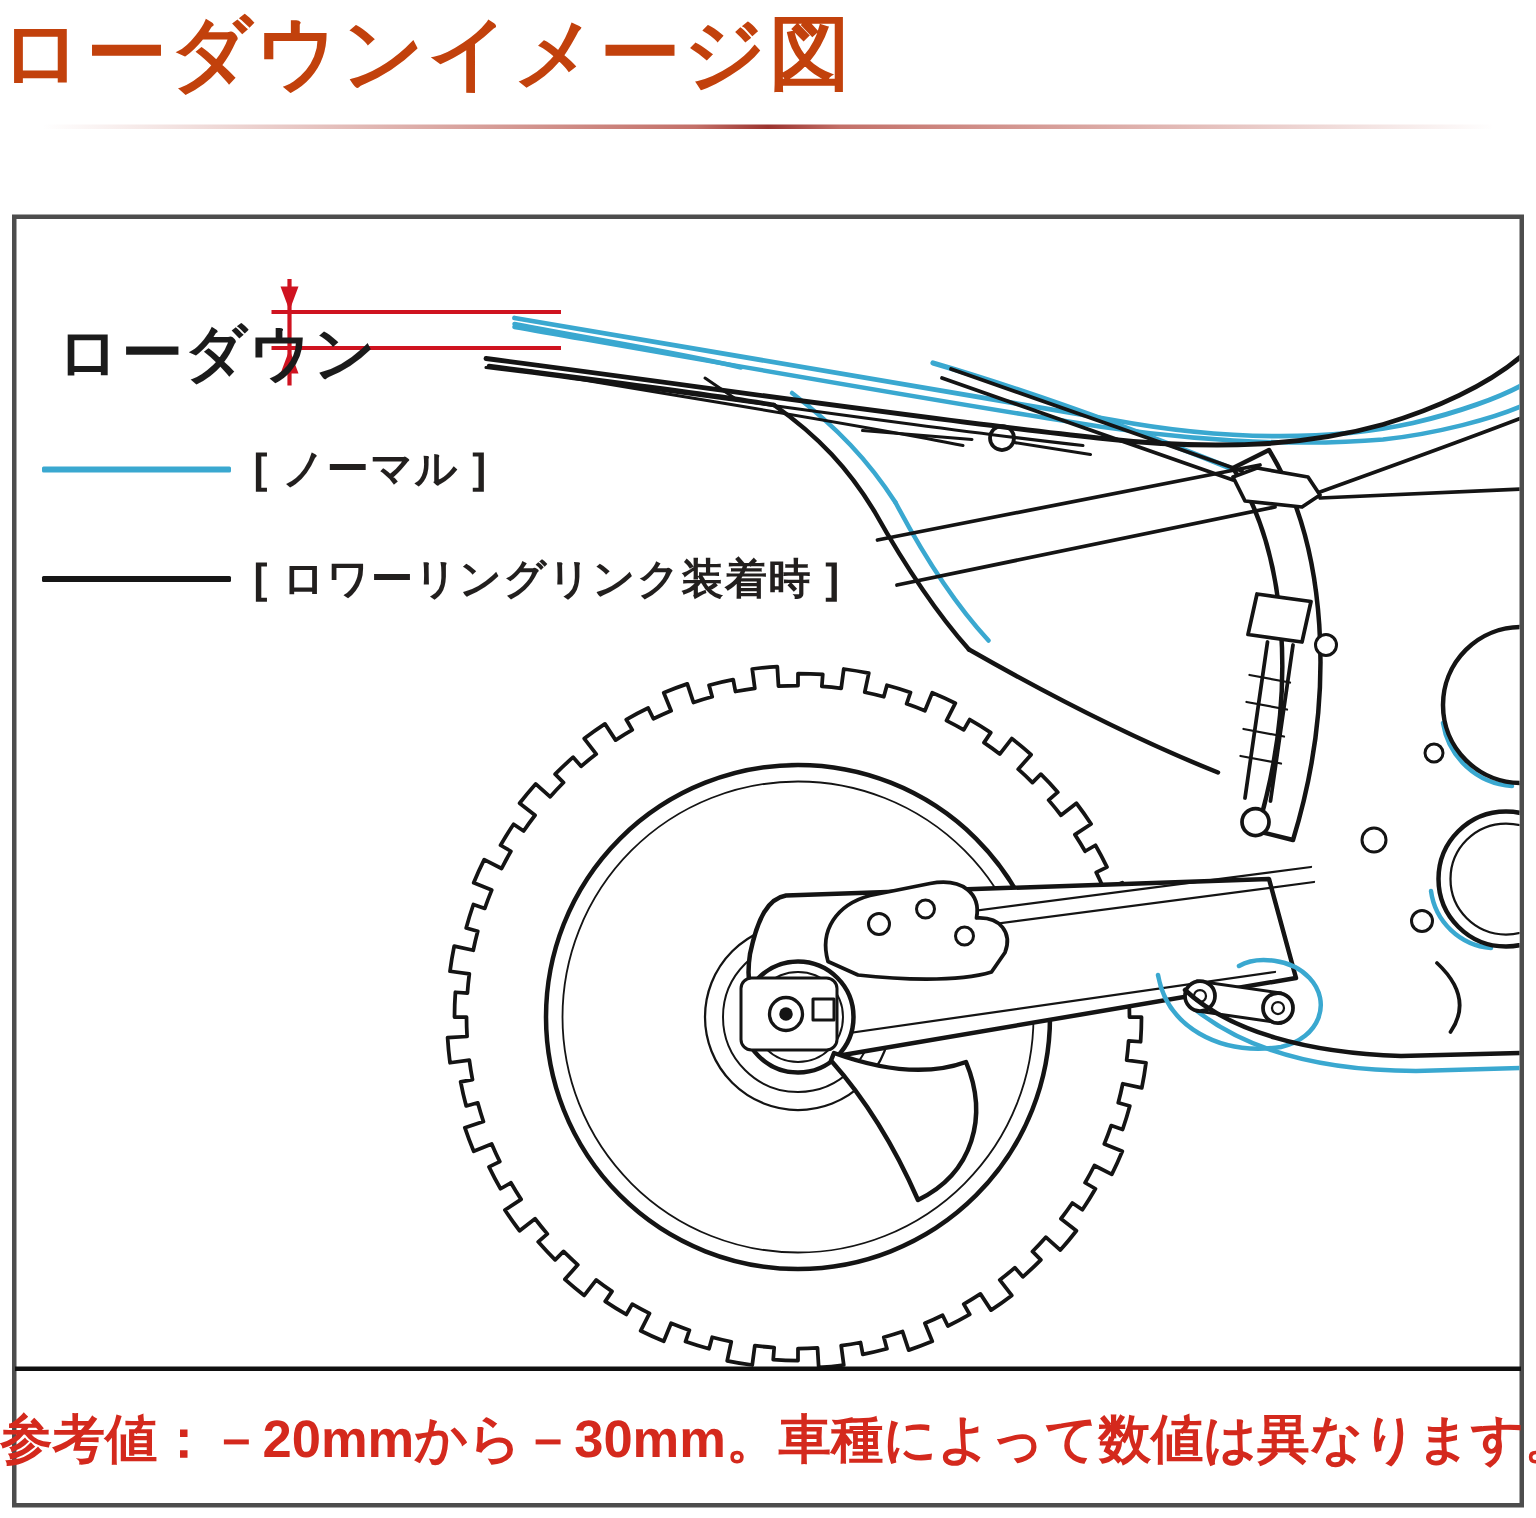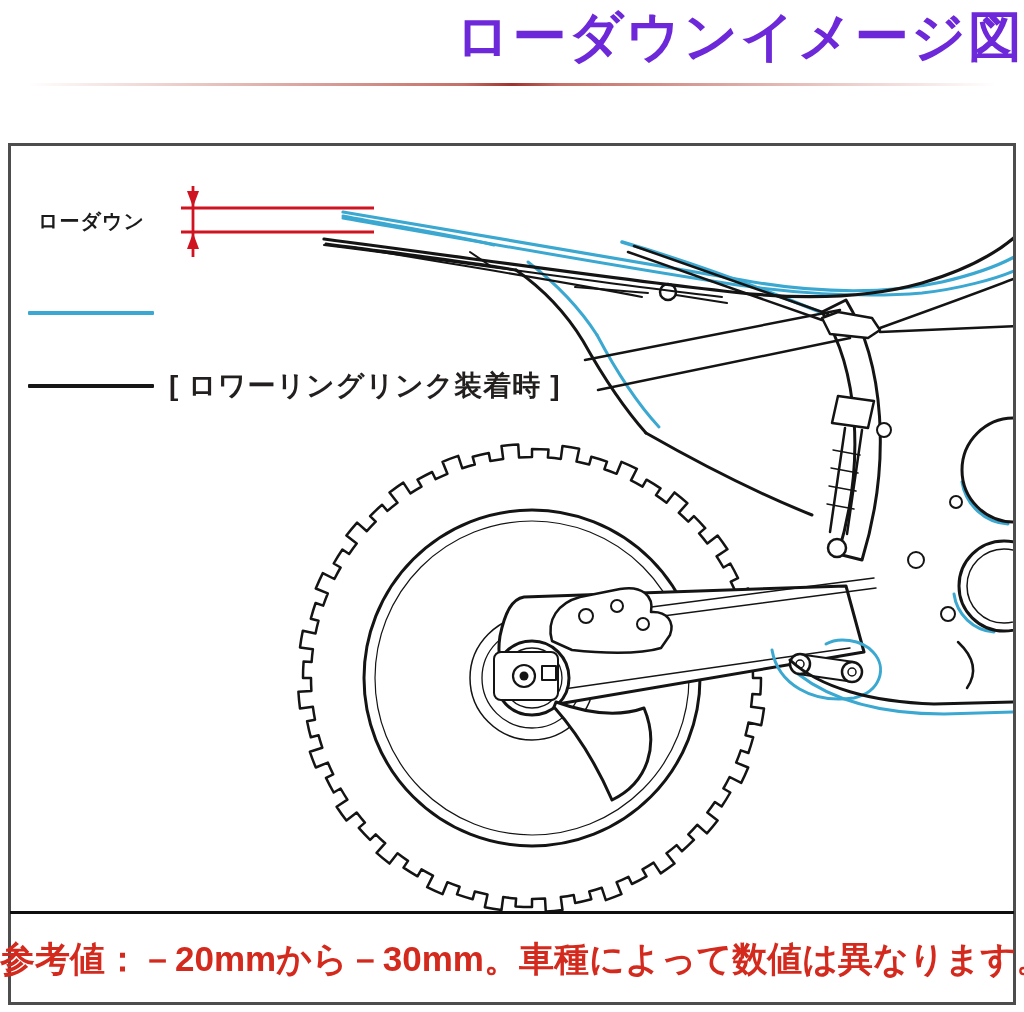--- a/index.html
+++ b/index.html
@@ -7,34 +7,34 @@
     --dimension-red:#cf1320;
     --footnote-red:#d4291d;
     --title-rule-red:#b9574e;
     --frame-border-gray:#4d4d4d;
     --ink:#141414;
   }
   html,body{margin:0;padding:0;background:#fff;}
   body{font-family:"Liberation Sans","DejaVu Sans",sans-serif;}
   .stage{position:relative;width:1024px;height:1012px;background:#fff;overflow:hidden;}
   .page-title{
-    position:absolute;top:0px;left:0;width:100%;text-align:right;
-    font-size:54px;font-weight:bold;color:#6d28d9;letter-spacing:2px;line-height:72px;margin:0;
+    position:absolute;top:0px;left:0;width:100%;text-align:left;
+    font-size:54px;font-weight:bold;color:#c2410c;letter-spacing:2px;line-height:72px;margin:0;
   }
   .title-rule{
     position:absolute;top:83px;left:28px;width:968px;height:3px;
     background:linear-gradient(to right,rgba(185,87,78,0) 0%,rgba(185,87,78,.85) 45%,rgba(150,40,35,.95) 50%,rgba(185,87,78,.85) 55%,rgba(185,87,78,0) 100%);
   }
   .diagram-box{
     position:absolute;left:8px;top:143px;width:1008px;height:862px;
     border:3px solid var(--frame-border-gray);background:#fff;box-sizing:border-box;
   }
   .art{position:absolute;left:0;top:0;width:1024px;height:1012px;pointer-events:none;}
   .lowdown-label{
-    position:absolute;left:38px;top:208px;font-size:20px;font-weight:bold;color:#1b1b1b;letter-spacing:1px;
+    position:absolute;left:38px;top:208px;font-size:41px;font-weight:bold;color:#1b1b1b;letter-spacing:1px;
   }
   .legend-row{position:absolute;left:28px;display:flex;align-items:center;gap:15px;height:32px;}
   .legend-row.first{top:297px;}
   .legend-row.second{top:370px;}
   .legend-swatch{display:inline-block;width:126px;height:4px;border-radius:1px;}
   .legend-label{font-size:28px;font-weight:bold;color:#221f1e;letter-spacing:1px;white-space:nowrap;}
   .bottom-divider{position:absolute;left:10px;top:911px;width:1004px;height:3px;background:#0f0f0f;}
   .footnote{
     position:absolute;left:0;top:936px;width:1024px;text-align:center;
     font-size:35px;font-weight:bold;color:var(--footnote-red);letter-spacing:0px;white-space:nowrap;
@@ -163,20 +163,21 @@
         <polygon class="srf" points="193,207 187,191 199,191"></polygon>
         <polygon class="srf" points="193,233 187,249 199,249"></polygon>
       </g>
     </g>
   </svg>
 
   <div class="lowdown-label">ローダウン</div>
 
   <div class="legend-row first">
     <span class="legend-swatch" style="background: rgb(58, 168, 208);"></span>
+    <span class="legend-label">[ ノーマル ]</span>
   </div>
   <div class="legend-row second">
     <span class="legend-swatch" style="background: rgb(22, 22, 22);"></span>
     <span class="legend-label">[ ロワーリングリンク装着時 ]</span>
   </div>
 
   <div class="bottom-divider"></div>
   <div class="footnote">参考値：－20mmから－30mm。車種によって数値は異なります。</div>
 
 </div>

